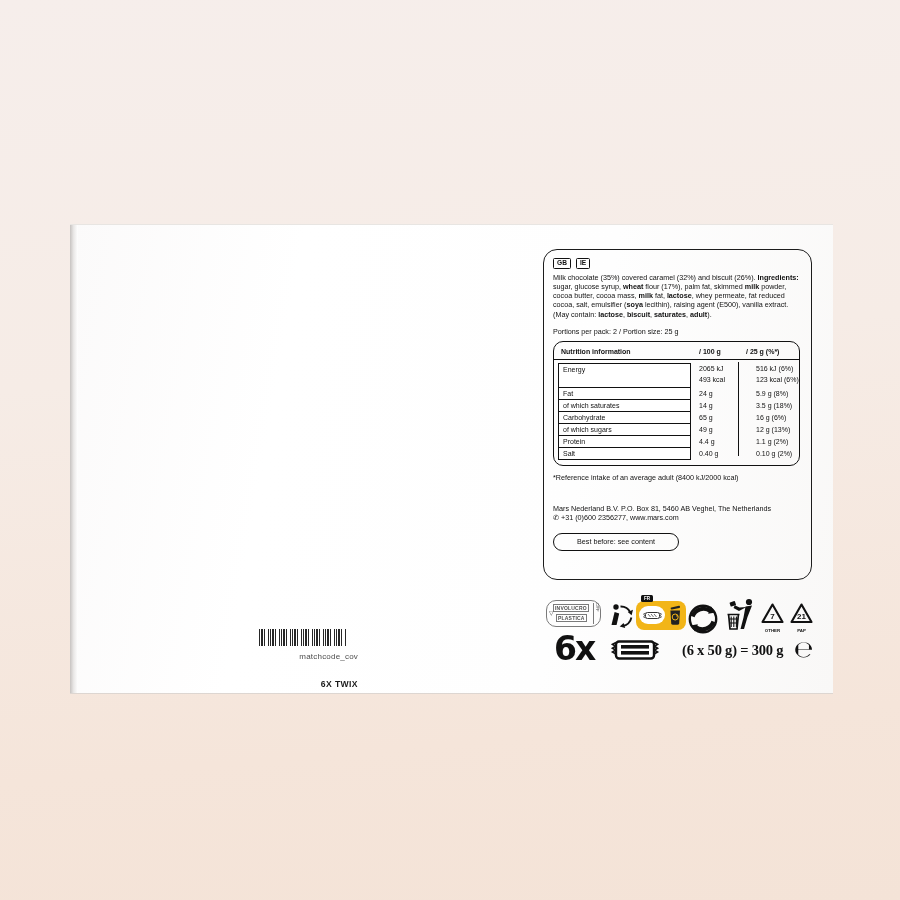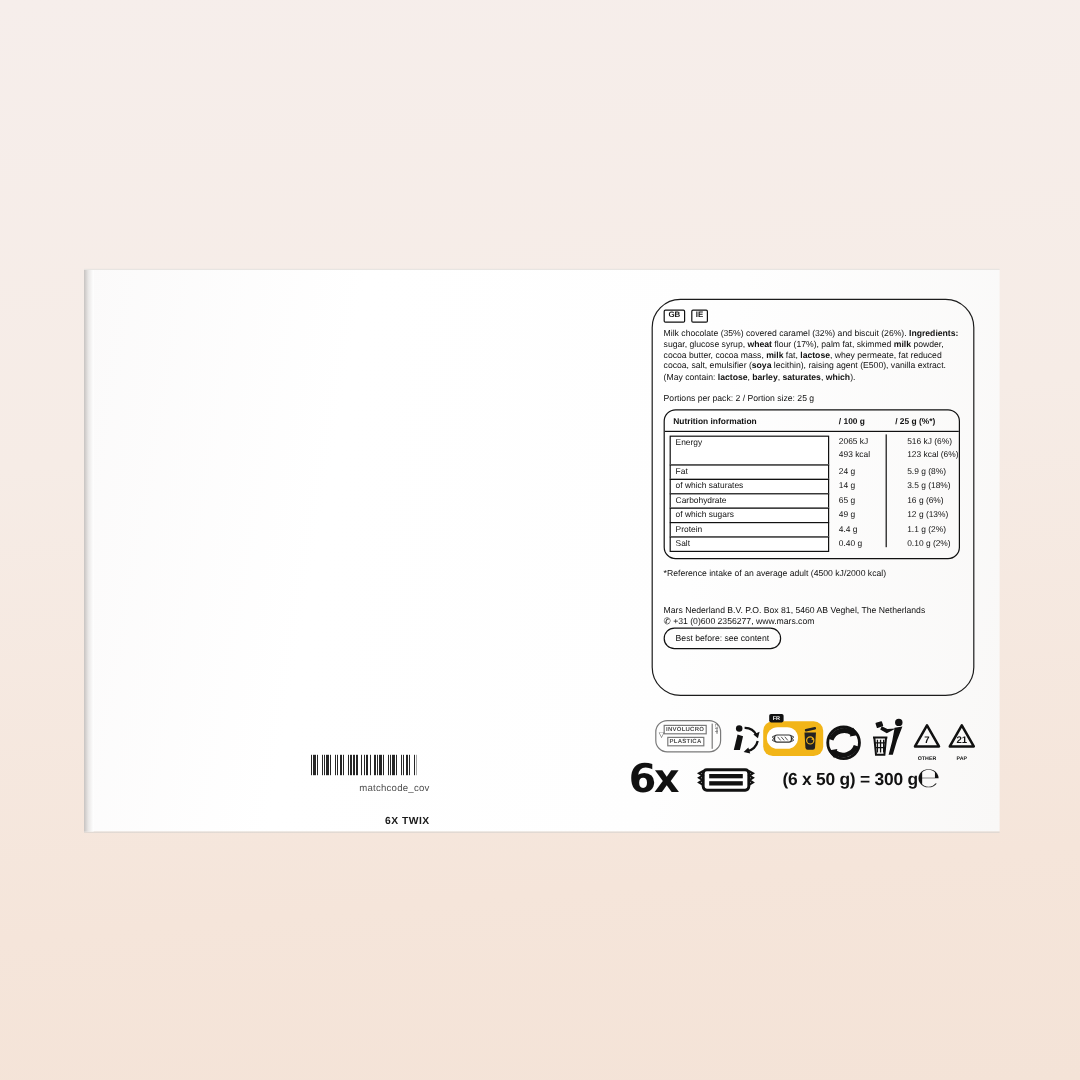--- a/index.html
+++ b/index.html
@@ -8,21 +8,21 @@
 
   
   .box{position:absolute;left:70px;top:224px;width:763px;height:468px;
        background:linear-gradient(100deg,#fbfafa 0%,#ffffff 28%,#fefefe 65%,#f9f8f7 100%);
        border-top:1px solid #e8e5e2;border-bottom:1px solid #ddd6d1;}
   .box::before{content:"";position:absolute;left:0;top:0;width:8px;height:100%;
        background:linear-gradient(90deg,#c7c3c1 0%,#e9e7e6 45%,#ffffff 100%);}
 
   
   .label{position:absolute;left:473px;top:24px;width:269px;height:331px;box-sizing:border-box;
-       border:1.5px solid #1c1c1c;border-radius:24px;padding:8px 9px 0 9px;color:#111;
+       border:1.5px solid #1c1c1c;border-radius:14px;padding:8px 9px 0 9px;color:#111;
        font-size:7.2px;line-height:9.3px;}
   .badges{display:flex;gap:5px;margin-bottom:4px;}
   .badge{border:1px solid #111;font-weight:bold;font-size:6.6px;line-height:8.5px;
        padding:0 3px;border-radius:1.5px;}
   .ing{width:253px;}
   .portions{margin-top:8px;font-size:7.2px;}
 
   
   .ntable{position:relative;margin-top:5px;border:1.4px solid #111;border-radius:10px;
        width:247px;box-sizing:border-box;padding-bottom:5px;font-size:7px;line-height:11px;}
@@ -32,22 +32,22 @@
   .nrow{display:flex;align-items:stretch;}
   .ncell{width:133px;box-sizing:border-box;border:1px solid #111;margin-top:-1px;
        padding:0 0 0 4px;background:#fff;}
   .nrow.energy .ncell{margin-top:0;}
   .v100{width:47px;margin-left:8px;} .v25{flex:1;padding-left:10px;}
   .nrow.energy{height:25px;} .nrow.std{height:12px;} .nrow.std .ncell{line-height:11px;}
   .vline{position:absolute;left:184px;top:2px;bottom:4px;width:1px;background:#111;}
 
   .refnote{margin-top:7px;}
   .address{margin-top:21px;line-height:9.6px;}
-  .bestbefore{display:inline-block;border:1.2px solid #111;border-radius:9px;
-       padding:3px 9px 4px;font-size:7.2px;}
+  .bestbefore{display:inline-block;margin-top:10px;border:1.2px solid #111;border-radius:9px;
+       padding:3px 23px 4px;font-size:7.2px;}
 
   
   .bcwrap{position:absolute;left:178px;top:404px;width:110px;text-align:right;}
   .barcode{margin:0 auto;width:88px;height:17px;
      background:repeating-linear-gradient(90deg,#262626 0 1px,#fff 1px 2px,#262626 2px 4px,#fff 4px 5px,#262626 5px 6px,#fff 6px 9px,#262626 9px 10px,#fff 10px 11px);}
   .bc-code{margin-top:6px;font-size:8px;color:#4d4d4d;letter-spacing:.2px;}
   .bc-name{margin-top:18px;font-size:8.6px;font-weight:bold;color:#1a1a1a;letter-spacing:.4px;}
 
   
   .ric{position:absolute;}
@@ -60,45 +60,45 @@
   .stamp-code{position:absolute;right:1px;top:2px;bottom:2px;border-left:0.8px solid #7a7a7a;
        writing-mode:vertical-rl;font-size:3.6px;line-height:4px;padding-left:1px;}
 
   .infotri{left:566px;top:370px;width:50px;height:36px;}
   .fr-tag{position:absolute;left:5px;top:0;width:12px;height:7px;background:#111;border-radius:1.5px;
        color:#fff;font-size:4.6px;font-weight:bold;text-align:center;line-height:7px;}
   .it-yellow{position:absolute;left:0;top:6px;width:50px;height:29px;border-radius:8px;}
   .it-blob{position:absolute;left:3px;top:11px;width:26px;height:18px;background:#fff;border-radius:9px;
        display:flex;align-items:center;justify-content:center;}
 
-  .sixrow{position:absolute;left:454px;top:404px;width:268px;height:46px;}
+  .sixrow{position:absolute;left:484px;top:404px;width:268px;height:46px;}
   .sixx{position:absolute;left:0;top:0;font-size:33px;font-weight:900;letter-spacing:-2px;
        color:#111;line-height:40px;font-family:"DejaVu Sans","Liberation Sans",sans-serif;}
   .baricon{position:absolute;left:54px;top:8px;}
   .weightcalc{position:absolute;left:128px;top:13px;font-size:14.5px;font-weight:bold;color:#111;
-       letter-spacing:-0.2px;}
+       letter-spacing:-0.2px;font-family:Liberation Serif, serif;}
   .esign{position:absolute;left:240px;top:7px;font-size:23px;color:#111;
        font-family:"DejaVu Sans",sans-serif;}
 
   .tri-label{font-size:4.4px;font-weight:bold;text-align:center;margin-top:-1px;color:#111;}
 </style>
 </head>
 <body>
 
 <div class="box">
 
   <div class="label">
     <div class="badges">
       <span class="badge">GB</span>
       <span class="badge">IE</span>
     </div>
     <div class="ing">
       <span>Milk chocolate (35%) covered caramel (32%) and biscuit (26%).</span>
       <span><b>Ingredients:</b> sugar, glucose syrup, <b>wheat</b> flour (17%), palm fat, skimmed <b>milk</b> powder, cocoa butter, cocoa mass, <b>milk</b> fat, <b>lactose</b>, whey permeate, fat reduced cocoa, salt, emulsifier (<b>soya</b> lecithin), raising agent (E500), vanilla extract.</span><br>
-      <span>(May contain: <b>lactose</b>, <b>barley</b>, <b>saturates</b>, <b>which</b>).</span>
+      <span>(May contain: <b>lactose</b>, <b>biscuit</b>, <b>saturates</b>, <b>adult</b>).</span>
     </div>
 
     <div class="portions">Portions per pack: 2  /  Portion size: 25 g</div>
 
     
     <div class="ntable">
       <div class="nt-head">
         <span class="hc1">Nutrition information</span>
         <span class="hc2">/ 100 g</span>
         <span class="hc3">/ 25 g (%*)</span>
@@ -136,21 +136,21 @@
           <span class="v25">1.1 g (2%)</span>
         </div>
         <div class="nrow std">
           <span class="ncell">Salt</span>
           <span class="v100">0.40 g</span>
           <span class="v25">0.10 g (2%)</span>
         </div>
       </div>
     </div>
 
-    <div class="refnote">*Reference intake of an average adult (4500 kJ/2000 kcal)</div>
+    <div class="refnote">*Reference intake of an average adult (8400 kJ/2000 kcal)</div>
 
     <div class="address">
       <span>Mars Nederland B.V. P.O. Box 81, 5460 AB Veghel, The Netherlands</span><br>
       <span>✆ +31 (0)600 2356277, www.mars.com</span>
     </div>
 
     <div class="bestbefore">Best before: see content</div>
   </div>
 
   <div class="bcwrap">

